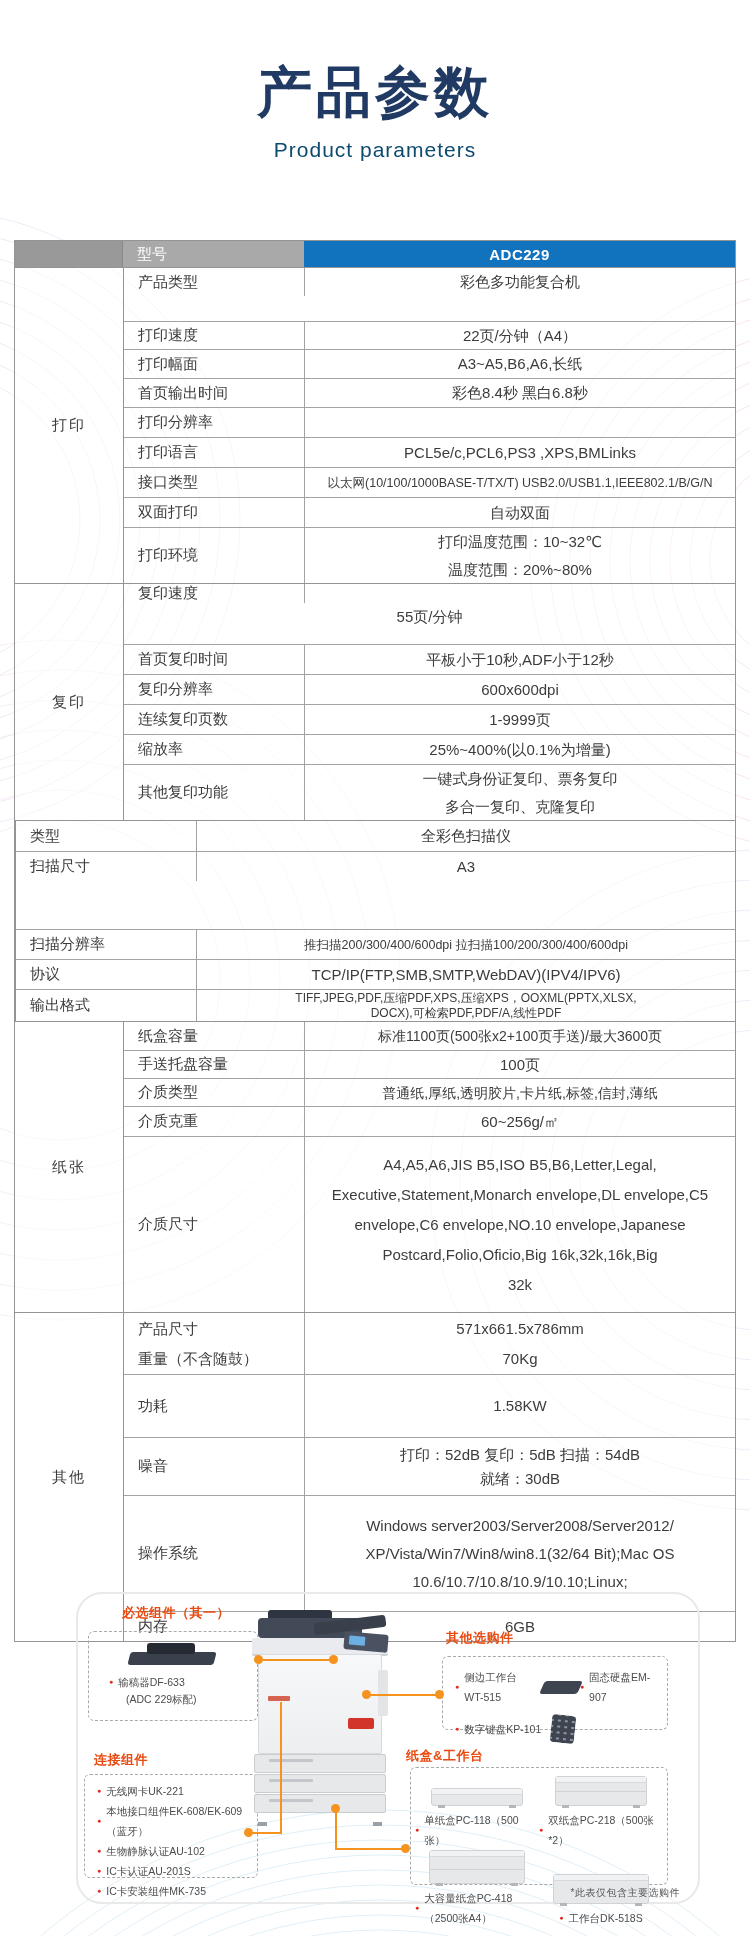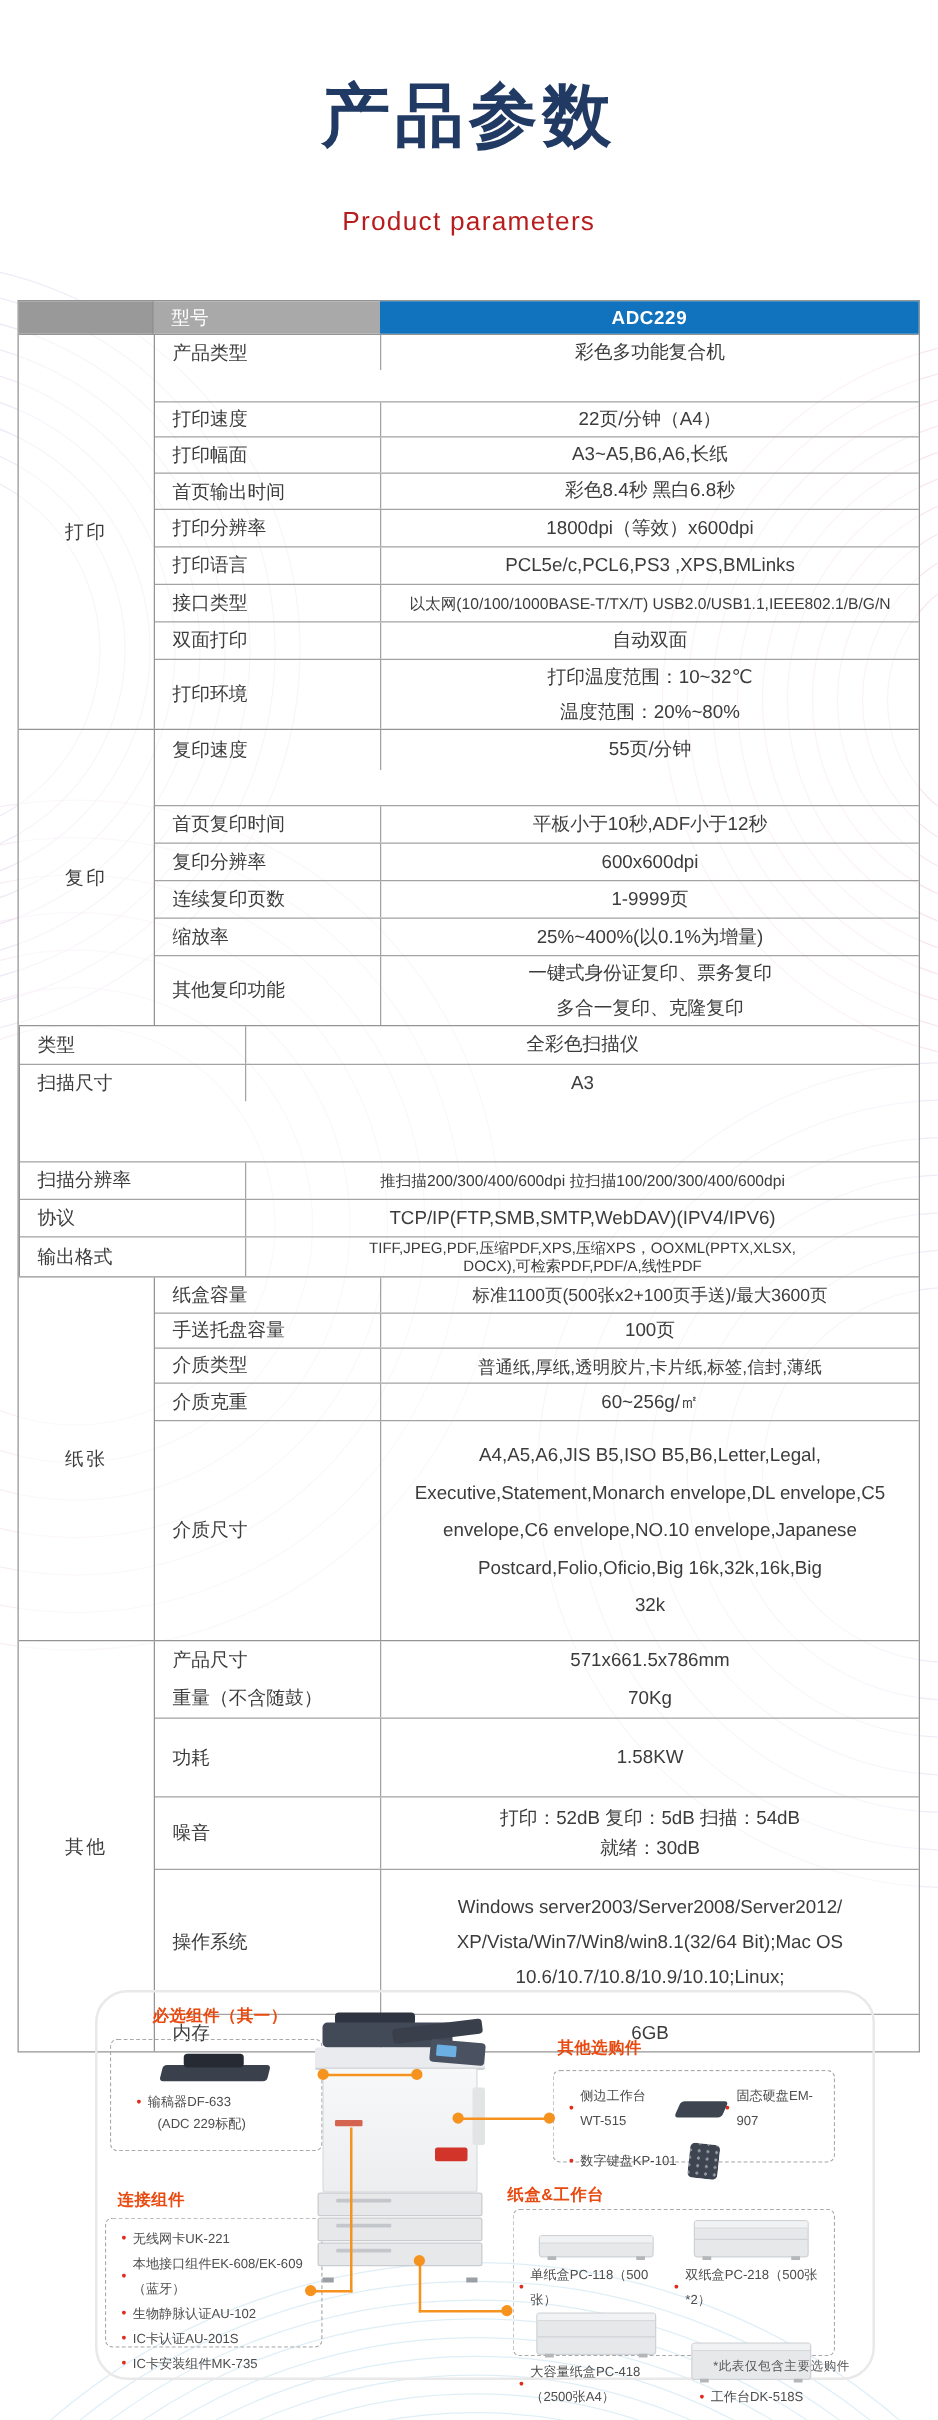--- a/index.html
+++ b/index.html
@@ -10,21 +10,21 @@
   body{
     width:750px;height:1936px;position:relative;overflow:hidden;background:#fff;
     font-family:"Liberation Sans","DejaVu Sans",sans-serif;color:#3c3c3c;
   }
   .bg{position:absolute;left:0;top:0;z-index:0;}
 
   
   .page-title{position:absolute;left:0;top:56px;width:750px;text-align:center;
     font-size:55px;font-weight:700;color:var(--navy);letter-spacing:4px;z-index:1;}
   .page-sub{position:absolute;left:0;top:138px;width:750px;text-align:center;
-    font-size:21px;color:#b91c1c;letter-spacing:1px;z-index:1;margin-top:28px;}
+    font-size:21px;color:#0c4a6e;letter-spacing:1px;z-index:1;}
 
   
   .spec-table{position:absolute;left:14px;top:240px;width:722px;z-index:1;
     border:1px solid var(--bd);box-sizing:border-box;font-size:15px;background:rgba(255,255,255,0.55);}
   .thead{display:flex;height:26px;}
   .th-corner{width:108px;background:var(--corner);border-right:1px solid #8a8a8a;box-sizing:border-box;}
   .th-label{width:181px;background:var(--hgray);color:#fff;display:flex;align-items:center;
     padding-left:14px;box-sizing:border-box;}
   .th-value{flex:1;background:var(--blue);color:#fff;display:flex;align-items:center;
     justify-content:center;font-weight:600;letter-spacing:.5px;}
@@ -197,23 +197,20 @@
               <div class="lline">首页输出时间</div>
             </div>
             <div class="val">
               <div class="vline">彩色8.4秒 黑白6.8秒</div>
             </div>
           </div>
           <div class="row" style="height: 30px;">
             <div class="lbl">
               <div class="lline">打印分辨率</div>
             </div>
-            <div class="val">
-              <div class="vline">1800dpi（等效）x600dpi</div>
-            </div>
           </div>
           <div class="row" style="height: 30px;">
             <div class="lbl">
               <div class="lline">打印语言</div>
             </div>
             <div class="val">
               <div class="vline">PCL5e/c,PCL6,PS3 ,XPS,BMLinks</div>
             </div>
           </div>
           <div class="row" style="height: 30px;">
@@ -239,21 +236,21 @@
             <div class="val">
               <div class="vline">打印温度范围：10~32℃</div>
               <div class="vline">温度范围：20%~80%</div>
             </div>
           </div>
         </div>
       </div>
       <div class="section">
         <div class="cat-cell">复印</div>
         <div class="rows">
-          <div class="row" style="height: 32px;">
+          <div class="row" style="height: 32px; flex-direction: column;">
             <div class="lbl">
               <div class="lline">复印速度</div>
             </div>
             <div class="val">
               <div class="vline">55页/分钟</div>
             </div>
           </div>
           <div class="row" style="height: 30px; margin-top: 28px;">
             <div class="lbl">
               <div class="lline">首页复印时间</div>

